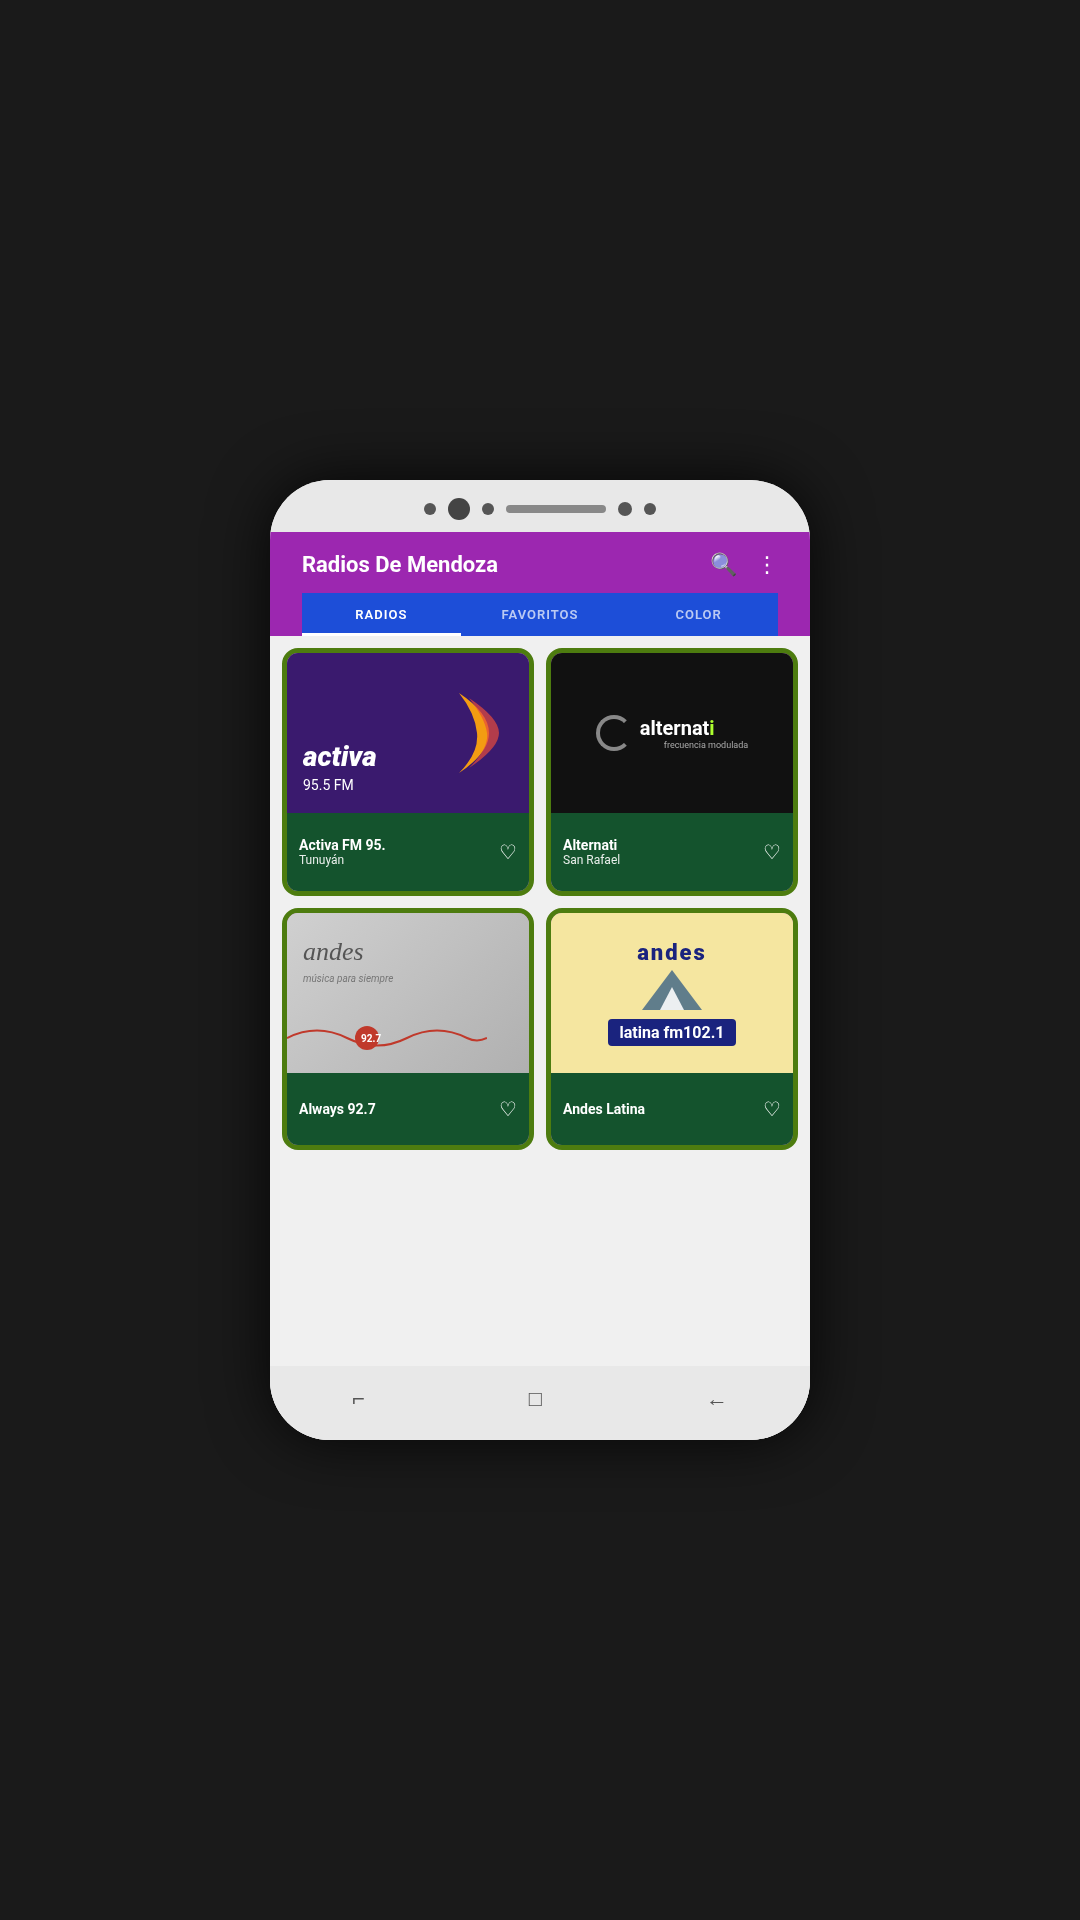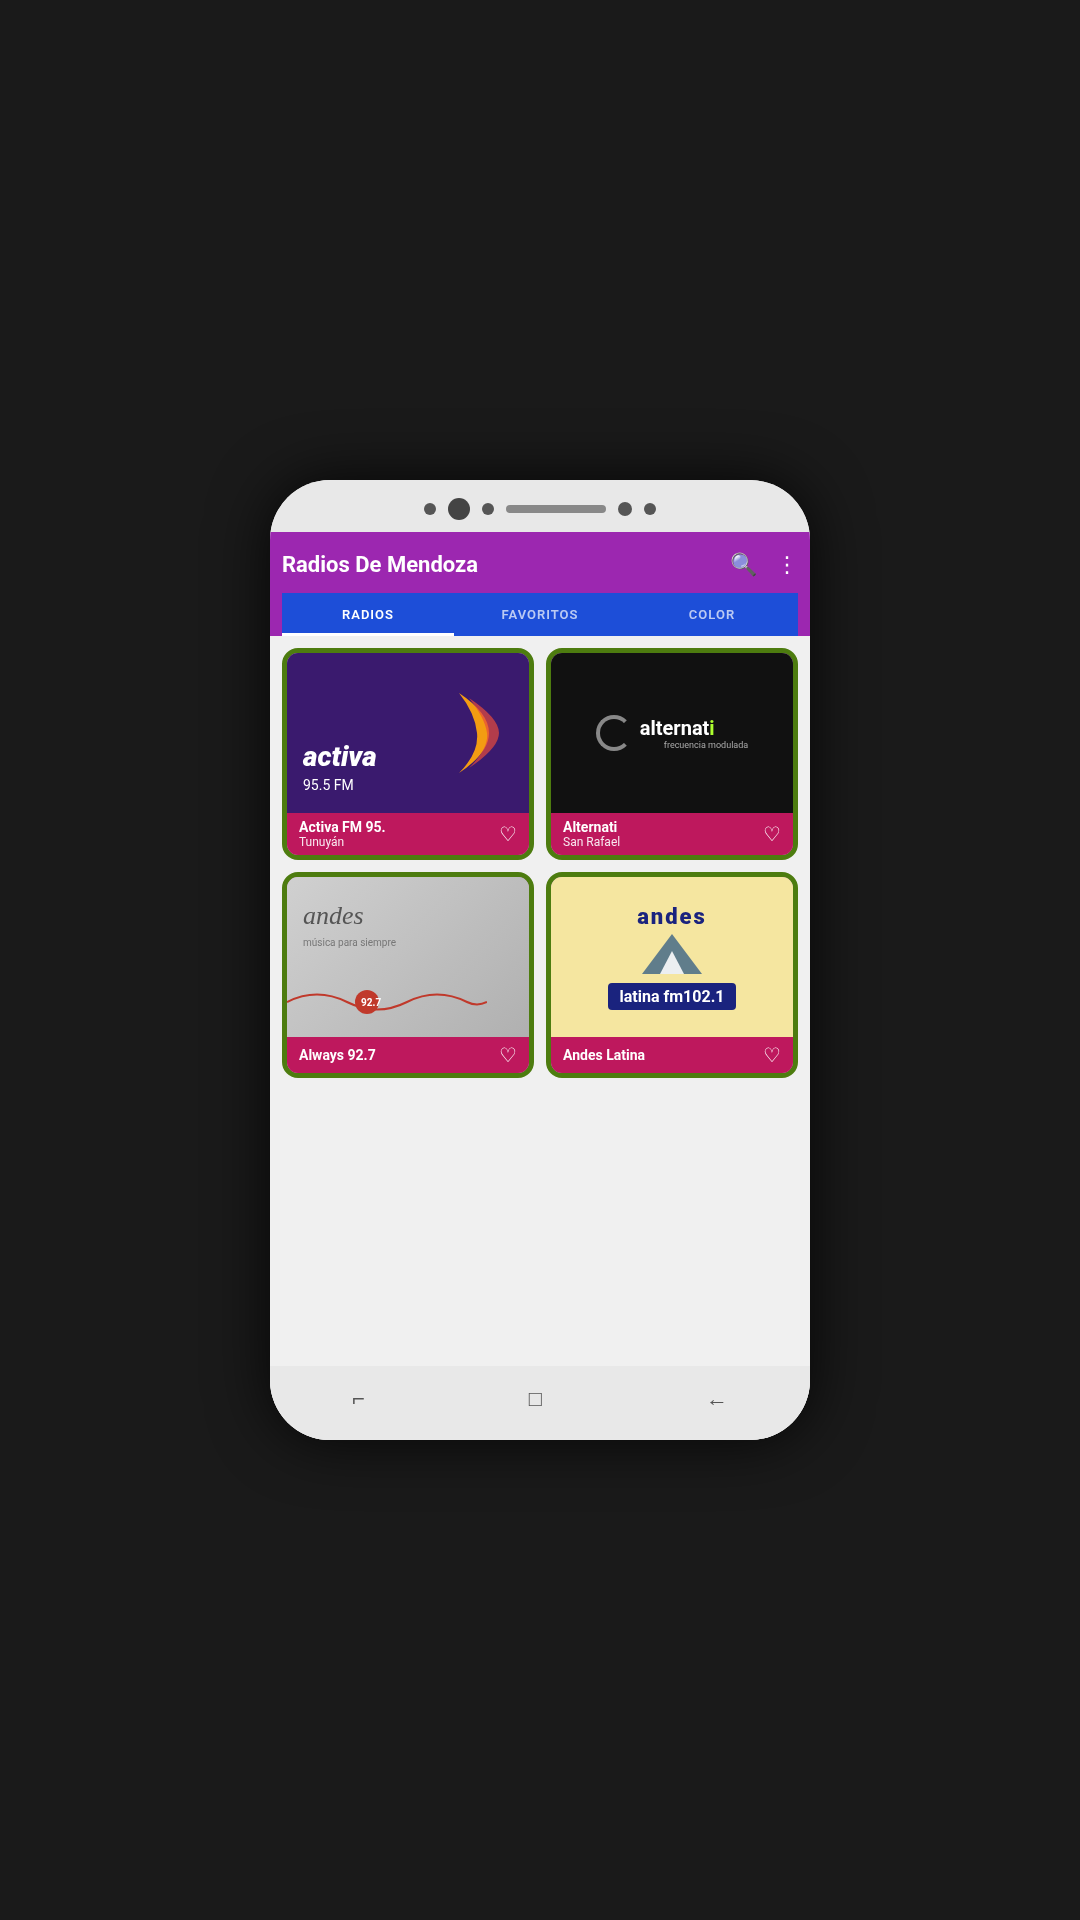--- a/index.html
+++ b/index.html
@@ -66,21 +66,21 @@
       flex: 1;
       background: #f0f0f0;
       overflow: hidden;
       display: flex;
       flex-direction: column;
     }
 
     
     .app-header {
       background: #9c27b0;
-      padding: 20px 12px 0;
+      padding: 20px 32px 0;
       flex-shrink: 0;
     }
 
     .header-top {
       display: flex;
       justify-content: space-between;
       align-items: center;
       padding-bottom: 16px;
     }
 
@@ -268,20 +268,21 @@
       top: 24px;
       left: 16px;
     }
 
     .always-subtitle {
       font-size: 10px;
       color: #777;
       position: absolute;
       top: 60px;
       left: 16px;
+      font-style: italic;
     }
 
     .always-wave {
       position: absolute;
       bottom: 20px;
       left: 0;
       right: 0;
       height: 30px;
     }
 
@@ -311,25 +312,25 @@
     }
 
     .andes-bottom-text {
       color: white;
       font-size: 16px;
       font-weight: bold;
     }
 
     
     .card-footer {
-      padding: 6px 12px;
+      padding: 24px 12px;
       display: flex;
       justify-content: space-between;
       align-items: center;
-      background: #be185d;
+      background: #14532d;
     }
 
     .card-name {
       color: white;
       font-size: 14px;
       font-weight: 700;
     }
 
     .card-location {
       color: rgba(255,255,255,0.9);

